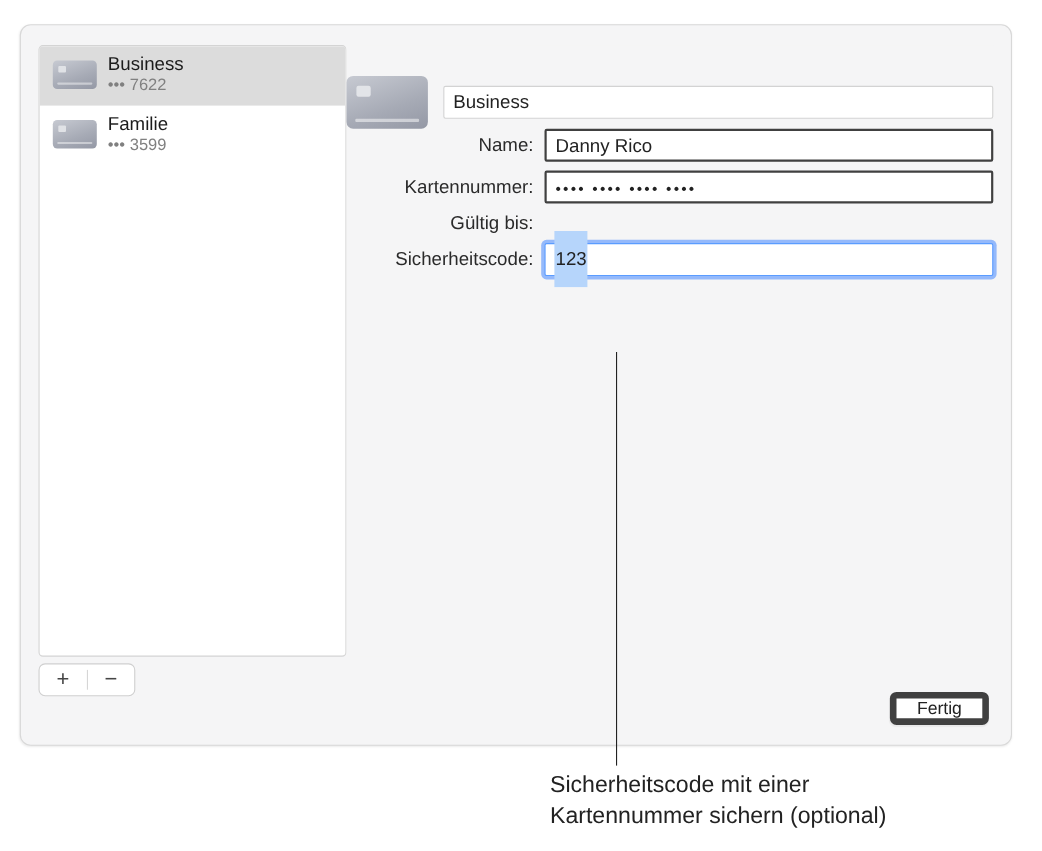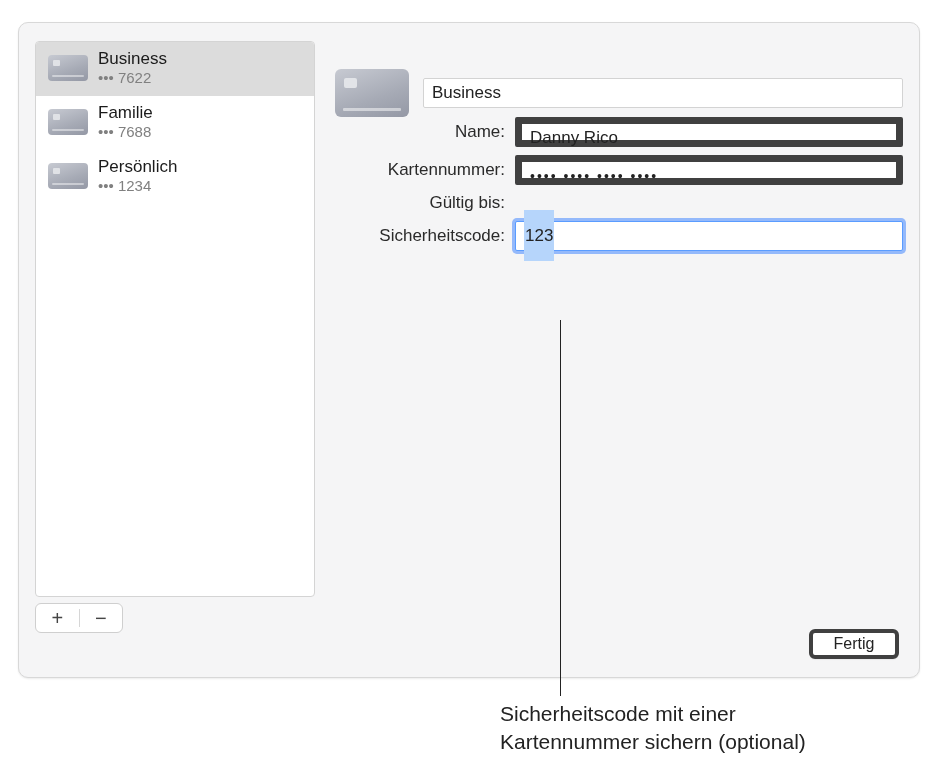--- a/index.html
+++ b/index.html
@@ -28,21 +28,20 @@
     box-shadow: 0 1px 2px rgba(0,0,0,0.08);
     overflow: hidden;
   }
   .content {
     position: absolute;
     left: 16px;
     top: 18px;
     right: 16px;
     bottom: 80px;
     display: flex;
-    gap: 20px;
   }
   .sidebar {
     width: 280px;
     background: #ffffff;
     border: 1px solid #d4d4d4;
     border-radius: 4px;
     overflow: hidden;
   }
   .sidebar-item {
     display: flex;
@@ -153,21 +152,21 @@
   .row-label {
     width: 180px;
     text-align: right;
     padding-right: 10px;
     font-size: 17px;
     color: #2a2a2a;
   }
   .field {
     flex: 1;
     height: 30px;
-    border: 7px solid #404040;
+    border: 2px solid #404040;
     border-radius: 2px;
     background: #ffffff;
     padding: 4px 8px 0 8px;
     font-size: 17px;
     color: #222;
   }
   .field.masked {
     letter-spacing: 2px;
     font-size: 14px;
     padding-top: 6px;
@@ -209,21 +208,21 @@
     width: 1px;
     background: #d6d6d6;
     margin: 5px 0;
   }
   .done-btn {
     position: absolute;
     right: 20px;
     bottom: 18px;
     min-width: 90px;
     height: 30px;
-    border: 4px solid #404040;
+    border: 6px solid #404040;
     border-radius: 6px;
     background: #ffffff;
     font-size: 16px;
     color: #222;
     cursor: pointer;
     box-shadow: 0 1px 1px rgba(0,0,0,0.05);
   }
   .callout-line {
     position: absolute;
     left: 560px;
@@ -255,28 +254,21 @@
           <div class="card-thumb"></div>
           <div class="item-texts">
             <span class="item-title">Business</span>
             <span class="item-sub">••• 7622</span>
           </div>
         </div>
         <div class="sidebar-item">
           <div class="card-thumb"></div>
           <div class="item-texts">
             <span class="item-title">Familie</span>
-            <span class="item-sub">••• 7688</span>
-          </div>
-        </div>
-        <div class="sidebar-item">
-          <div class="card-thumb"></div>
-          <div class="item-texts">
-            <span class="item-title">Persönlich</span>
-            <span class="item-sub">••• 1234</span>
+            <span class="item-sub">••• 3599</span>
           </div>
         </div>
       </div>
 
       <div class="detail">
         <div class="detail-header">
           <div class="detail-card-thumb"></div>
           <div class="title-field">Business</div>
         </div>
 

